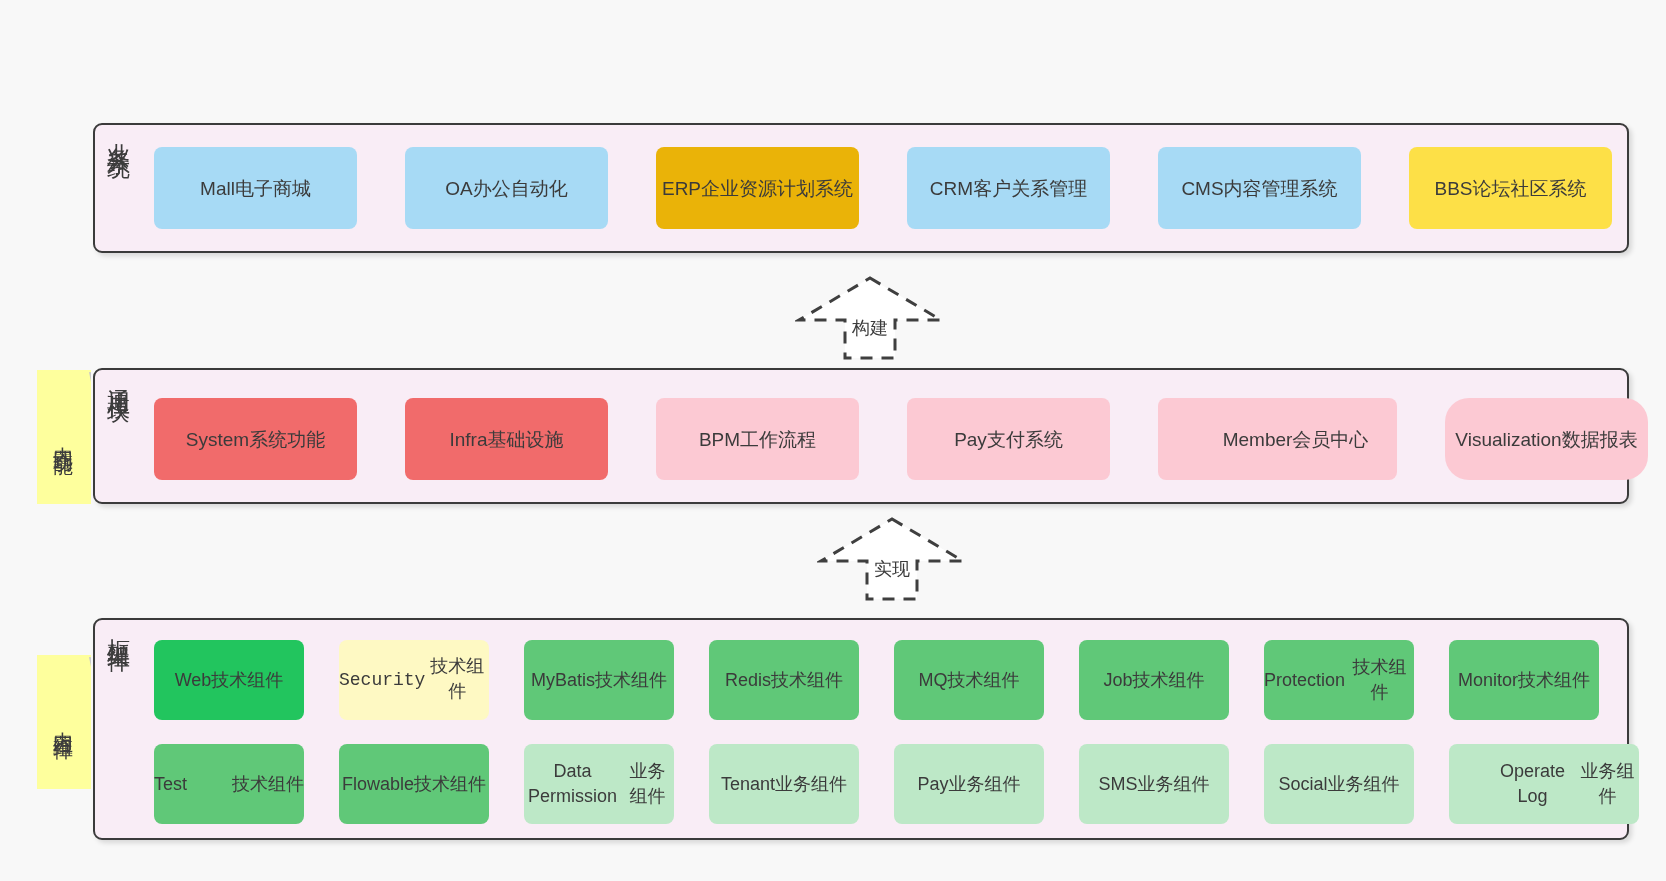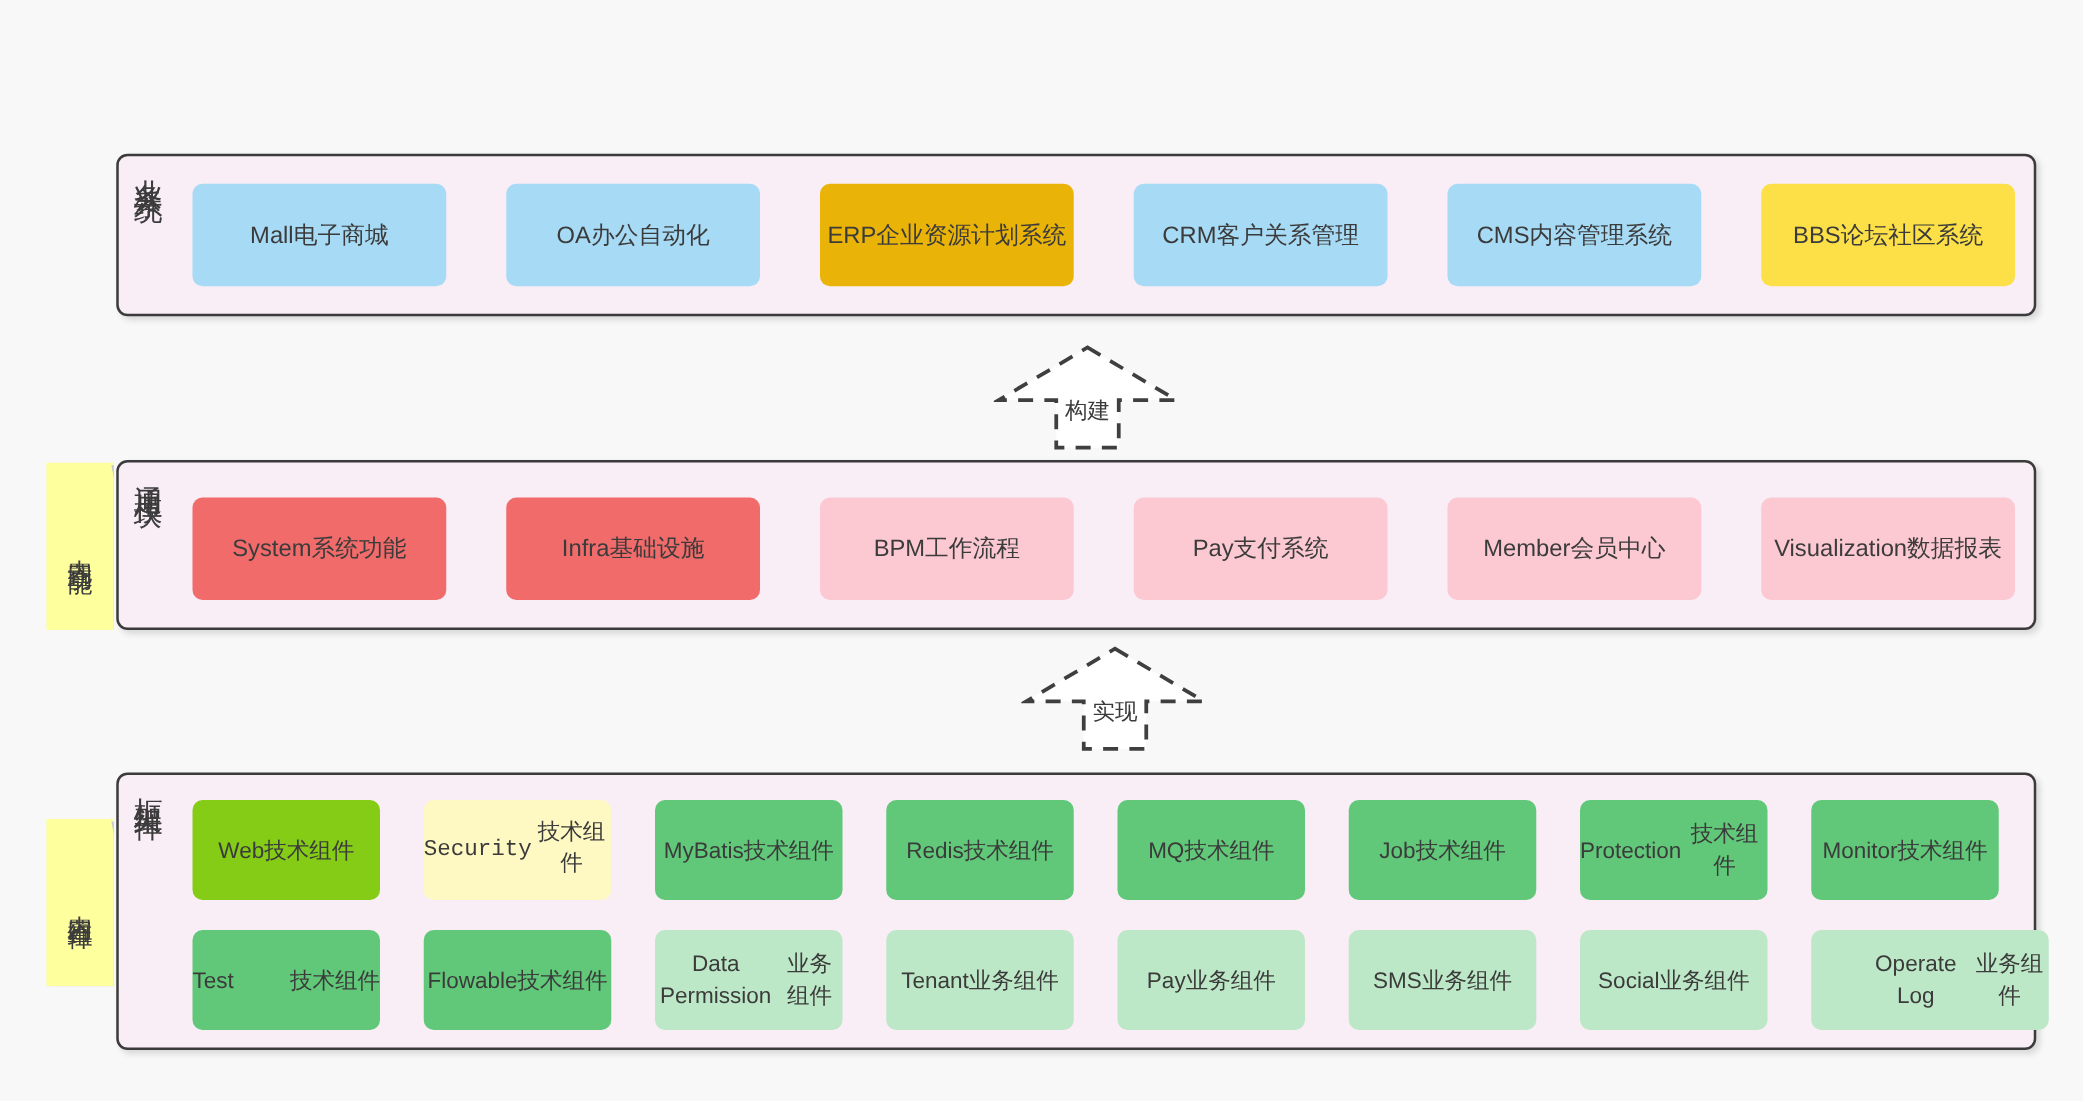--- a/index.html
+++ b/index.html
@@ -132,25 +132,25 @@
           <div>基础设施</div>
         </div>
         <div class="box" style="background: rgb(252, 201, 211);">
           <div>BPM</div>
           <div>工作流程</div>
         </div>
         <div class="box" style="background: rgb(252, 201, 211);">
           <div>Pay</div>
           <div>支付系统</div>
         </div>
-        <div class="box" style="background: rgb(252, 201, 211);">
+        <div class="box" style="background: rgb(252, 201, 211); padding-left: 36px;">
           <div>Member</div>
           <div>会员中心</div>
         </div>
-        <div class="box" style="background: rgb(252, 201, 211);">
+        <div class="box" style="background: rgb(252, 201, 211); border-radius: 24px;">
           <div>Visualization</div>
           <div>数据报表</div>
         </div>
       </div>
   </section>
 
   <div class="arrow arrow-2">
     <svg width="150" height="86" viewBox="0 0 150 86">
       <polygon points="75,3 146,45 100,45 100,83 50,83 50,45 4,45" fill="#ffffff" stroke="#3f3f3f" stroke-width="3" stroke-dasharray="12 9"></polygon>
     </svg>
@@ -159,21 +159,21 @@
 
   <div class="note note-bot">
     <svg class="note-fold" width="34" height="32">
       <polygon points="0,0 33,3 6,30" fill="#c9c9c9"></polygon>
     </svg>
     <span>内置组件</span>
   </div>
   <section class="panel panel-bot">
     <div class="v-label">框架组件</div>
     <div class="row row-b1">
-        <div class="box" style="background: #84cc16;">
+        <div class="box" style="background: #22c55e;">
           <div>Web</div>
           <div>技术组件</div>
         </div>
         <div class="box" style="background: #fef9c3; font-family: Liberation Mono, monospace;">
           <div>Security</div>
           <div>技术组件</div>
         </div>
         <div class="box" style="background: rgb(96, 200, 120);">
           <div>MyBatis</div>
           <div>技术组件</div>

